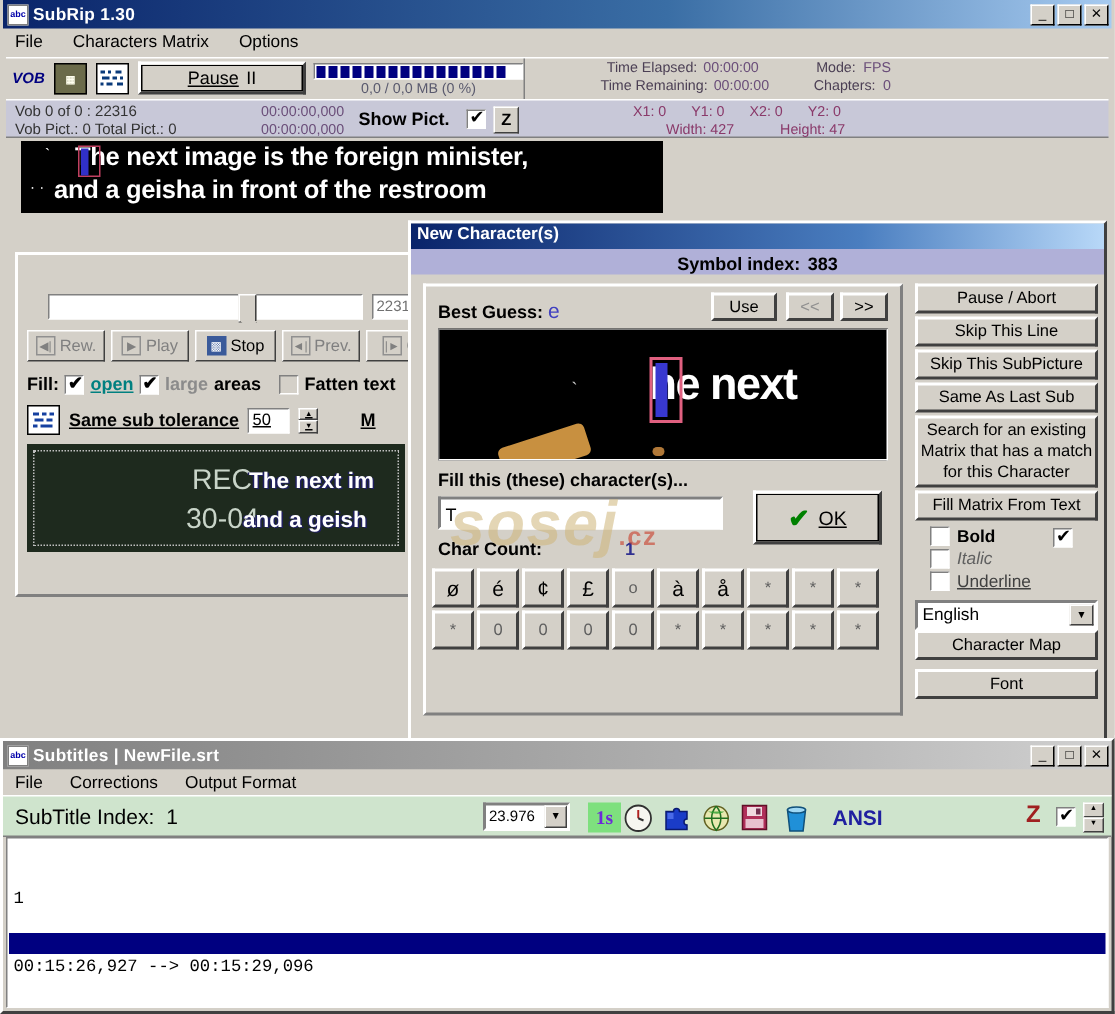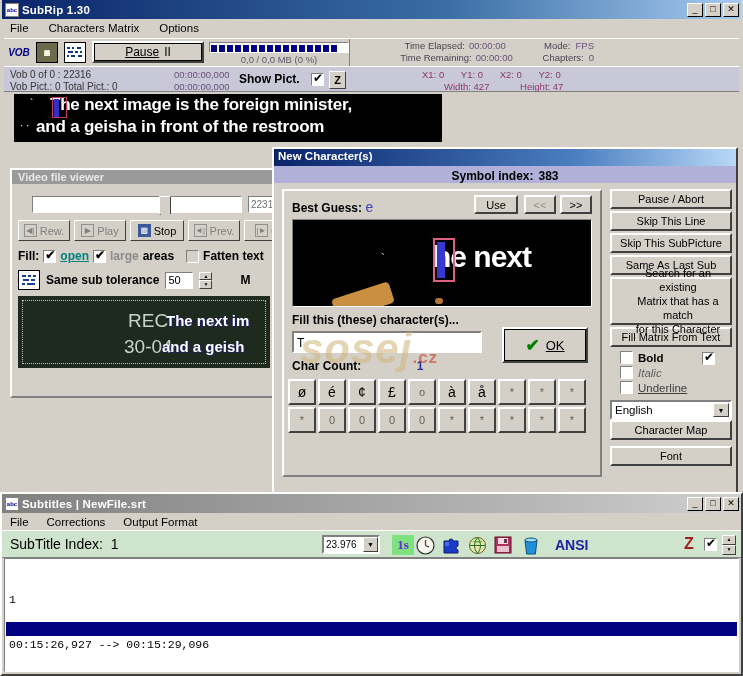--- a/index.html
+++ b/index.html
@@ -93,21 +93,21 @@
           font-size:10px;color:#707070;padding:2px 0 0 2px;overflow:hidden;}
   .vcbtn{position:absolute;top:50px;height:21px;background:#d4d0c8;border:1px solid;
          border-color:#ffffff #404040 #404040 #ffffff;box-sizing:border-box;
          display:flex;align-items:center;justify-content:center;gap:3px;font-size:11px;color:#808080;}
   .vcbtn.enabled{color:#000;}
   .vcbtn .g{display:inline-flex;align-items:center;justify-content:center;width:13px;height:13px;
             border:1px solid #909090;font-size:8px;box-sizing:border-box;background:#d4d0c8;}
   .fillrow{position:absolute;left:6px;top:79px;font-weight:bold;font-size:12px;display:flex;align-items:center;gap:4px;}
   .fillrow .lnk{color:#008080;text-decoration:underline;font-weight:bold;}
   .fillrow .gray{color:#8b8b8b;}
-  .tolrow{position:absolute;left:6px;top:100px;display:flex;align-items:center;gap:6px;}
+  .tolrow{position:absolute;left:6px;top:100px;display:flex;align-items:center;gap:6px;text-decoration:underline;}
   .tolicon{width:22px;height:20px;background:#ffffff;border:1px solid #000;box-sizing:border-box;
            display:flex;align-items:center;justify-content:center;}
   .tolbox{width:28px;height:17px;background:#ffffff;border:1px solid;
           border-color:#808080 #ffffff #ffffff #808080;box-sizing:border-box;font-size:11px;padding:1px 0 0 2px;}
   .spin{width:13px;height:17px;display:flex;flex-direction:column;}
   .spin div{flex:1;background:#d4d0c8;border:1px solid;border-color:#ffffff #404040 #404040 #ffffff;
             box-sizing:border-box;font-size:5px;text-align:center;line-height:6px;}
   .vpreview{position:absolute;left:6px;top:126px;width:252px;height:72px;background:#1e2a1e;overflow:hidden;}
   .vp-dash{position:absolute;left:4px;top:4px;right:4px;bottom:4px;border:1px dotted #c0c0c0;box-sizing:border-box;}
   .vp-rec{position:absolute;color:#c8d4c8;font-size:19px;font-family:"Liberation Sans",sans-serif;}
@@ -153,21 +153,21 @@
   .okbtn .ck{color:#008000;font-size:17px;font-weight:bold;}
   .charmapgrid{position:absolute;left:4px;top:188px;width:308px;}
   .cmrow{display:flex;gap:2px;margin-bottom:2px;}
   .cmcell{width:28px;height:26px;background:#d4d0c8;border:2px solid;border-color:#ffffff #404040 #404040 #ffffff;
           box-sizing:border-box;display:flex;align-items:center;justify-content:center;font-size:14px;}
   .cmcell.small{font-size:11px;color:#606060;}
 
   .rightpane{position:absolute;left:336px;top:6px;width:122px;}
   .rbtn{width:122px;height:20px;background:#d4d0c8;border:2px solid;border-color:#ffffff #404040 #404040 #ffffff;
         box-sizing:border-box;display:flex;align-items:center;justify-content:center;font-size:11px;margin-bottom:2px;}
-  .rbtn.multi{height:48px;flex-direction:column;line-height:14px;text-align:center;font-size:11px;padding-left:14px;}
+  .rbtn.multi{height:48px;flex-direction:column;line-height:14px;text-align:center;font-size:11px;}
   .styrow{display:flex;align-items:center;gap:5px;margin:2px 0 0 10px;font-size:11.5px;}
   .styrow.b{font-weight:bold;}
   .styrow.i{font-style:italic;color:#606060;}
   .styrow.u{text-decoration:underline;color:#404040;}
   .langsel{width:122px;height:20px;background:#ffffff;border:2px solid;border-color:#808080 #ffffff #ffffff #808080;
            box-sizing:border-box;display:flex;align-items:center;font-size:11.5px;padding-left:3px;margin-top:6px;position:relative;}
   .langsel .arrow{position:absolute;right:1px;top:1px;width:16px;height:14px;background:#d4d0c8;
                   border:1px solid;border-color:#ffffff #404040 #404040 #ffffff;box-sizing:border-box;
                   display:flex;align-items:center;justify-content:center;font-size:7px;}
 
@@ -295,21 +295,20 @@
         <div class="bm-mark" style="left:16px;top:4px">`</div>
         <div class="bm-mark" style="left:6px;top:26px">· ·</div>
         <div class="bm-text bm-l1">The next image is the foreign minister,</div>
         <div class="bm-text bm-l2">and a geisha in front of the restroom</div>
         <div class="bm-hl">
             <i></i>
           </div>
       </div>
 
       <div class="vfv">
-        <div class="vfv-title">Video file viewer</div>
         <div class="slider">
           <div class="slider-thumb"></div>
         </div>
         <div class="posbox">22316</div>
 
         <div class="vcbtn" style="left:6px;width:52px">
           <span class="g">◀|</span>
           <span>Rew.</span>
         </div>
         <div class="vcbtn" style="left:62px;width:52px">

